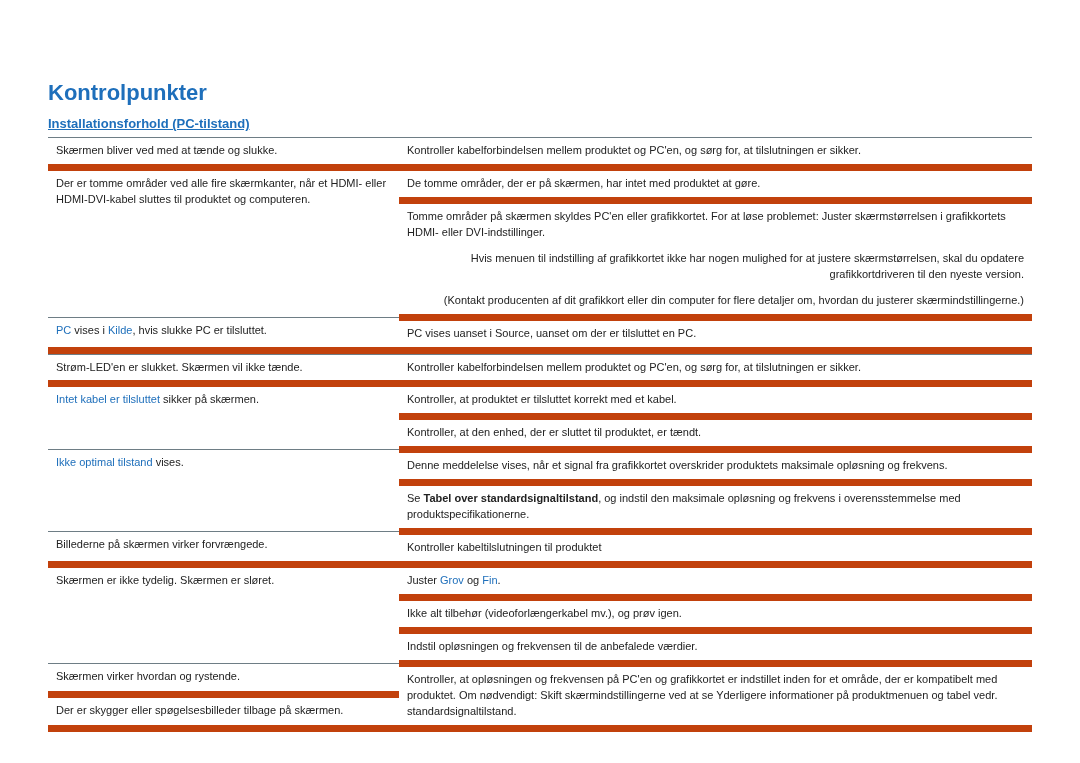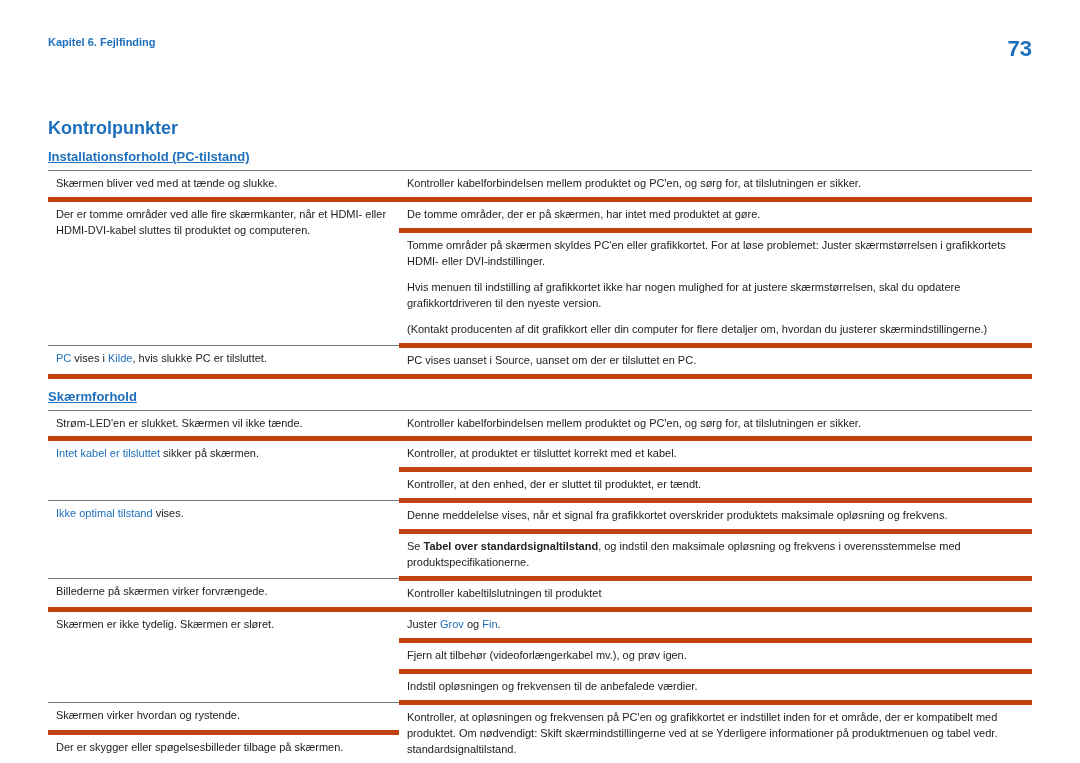--- a/index.html
+++ b/index.html
@@ -1,36 +1,32 @@
 <!DOCTYPE html>
 <html><head>
 <meta charset="utf-8">
 <style>
   html,body{margin:0;padding:0;font-family:Arial,Helvetica,sans-serif;background:#fff;color:#222;}
   .page{width:1080px;height:763px;box-sizing:border-box;padding:36px 48px 20px 48px;position:relative;}
   .hdr-row{display:flex;justify-content:space-between;align-items:flex-start;}
   .chapter{color:#1e6fbb;font-size:11px;font-weight:bold;}
   .pagenum{color:#1e6fbb;font-size:22px;font-weight:600;}
-  .title{color:#1e6fbb;font-size:18px;font-weight:600;margin-top:56px;margin-bottom:10px;}
+  .title{color:#1e6fbb;font-size:22px;font-weight:600;margin-top:44px;margin-bottom:10px;}
   .subhead{color:#1e6fbb;font-size:13px;font-weight:600;margin-top:10px;margin-bottom:6px;text-decoration:underline;}
   table{width:100%;border-collapse:collapse;font-size:11px;line-height:1.45;}
-  td{border-top:1px solid #6e7d85;border-bottom:5px solid #c2410c;padding:5px 8px;vertical-align:top;}
+  td{border-top:1px solid #6e7d85;border-bottom:7px solid #c2410c;padding:5px 8px;vertical-align:top;}
   td.c1{width:335px;}
   td.no-bot{border-bottom:none;}
-  td.no-top{border-top:none;}
+  td.no-top{border-top:none;text-align:right;}
   .hl{color:#1e6fbb;}
 </style>
 </head>
 <body>
 
 <div class="page">
-  <div class="hdr-row">
-    <div class="chapter">Kapitel 6. Fejlfinding</div>
-    <div class="pagenum">73</div>
-  </div>
 
   <div class="title">Kontrolpunkter</div>
 
   <div class="subhead">Installationsforhold (PC-tilstand)</div>
   <table>
     <tbody>
         <tr>
       <td class="c1">Skærmen bliver ved med at tænde og slukke.</td>
       <td>Kontroller kabelforbindelsen mellem produktet og PC'en, og sørg for, at tilslutningen er sikker.</td>
     </tr>
@@ -49,21 +45,20 @@
         </tr>
     <tr>
       <td class="c1">
         <span class="hl">PC</span><span> vises i </span><span class="hl">Kilde</span><span>, hvis slukke PC er tilsluttet.</span>
       </td>
       <td>PC vises uanset i Source, uanset om der er tilsluttet en PC.</td>
     </tr>
   </tbody>
     </table>
 
-  <div class="subhead">Skærmforhold</div>
   <table>
     <tbody>
         <tr>
       <td class="c1">Strøm-LED'en er slukket. Skærmen vil ikke tænde.</td>
       <td>Kontroller kabelforbindelsen mellem produktet og PC'en, og sørg for, at tilslutningen er sikker.</td>
     </tr>
     <tr>
       <td class="c1 no-bot" rowspan="2">
         <span class="hl">Intet kabel er tilsluttet</span><span> sikker på skærmen.</span>
       </td>
@@ -87,21 +82,21 @@
       <td class="c1">Billederne på skærmen virker forvrængede.</td>
       <td>Kontroller kabeltilslutningen til produktet</td>
     </tr>
     <tr>
       <td class="c1 no-bot" rowspan="3">Skærmen er ikke tydelig. Skærmen er sløret.</td>
       <td>
         <span>Juster </span><span class="hl">Grov</span><span> og </span><span class="hl">Fin</span><span>.</span>
       </td>
     </tr>
     <tr>
-          <td>Fjern alt tilbehør (videoforlængerkabel mv.), og prøv igen.</td>
+          <td>Ikke alt tilbehør (videoforlængerkabel mv.), og prøv igen.</td>
         </tr>
     <tr>
           <td>Indstil opløsningen og frekvensen til de anbefalede værdier.</td>
         </tr>
     <tr>
       <td class="c1">Skærmen virker hvordan og rystende.</td>
       <td rowspan="2">Kontroller, at opløsningen og frekvensen på PC'en og grafikkortet er indstillet inden for et område, der er kompatibelt med produktet. Om nødvendigt: Skift skærmindstillingerne ved at se Yderligere informationer på produktmenuen og tabel vedr. standardsignaltilstand.</td>
     </tr>
     <tr>
       <td class="c1">Der er skygger eller spøgelsesbilleder tilbage på skærmen.</td>

